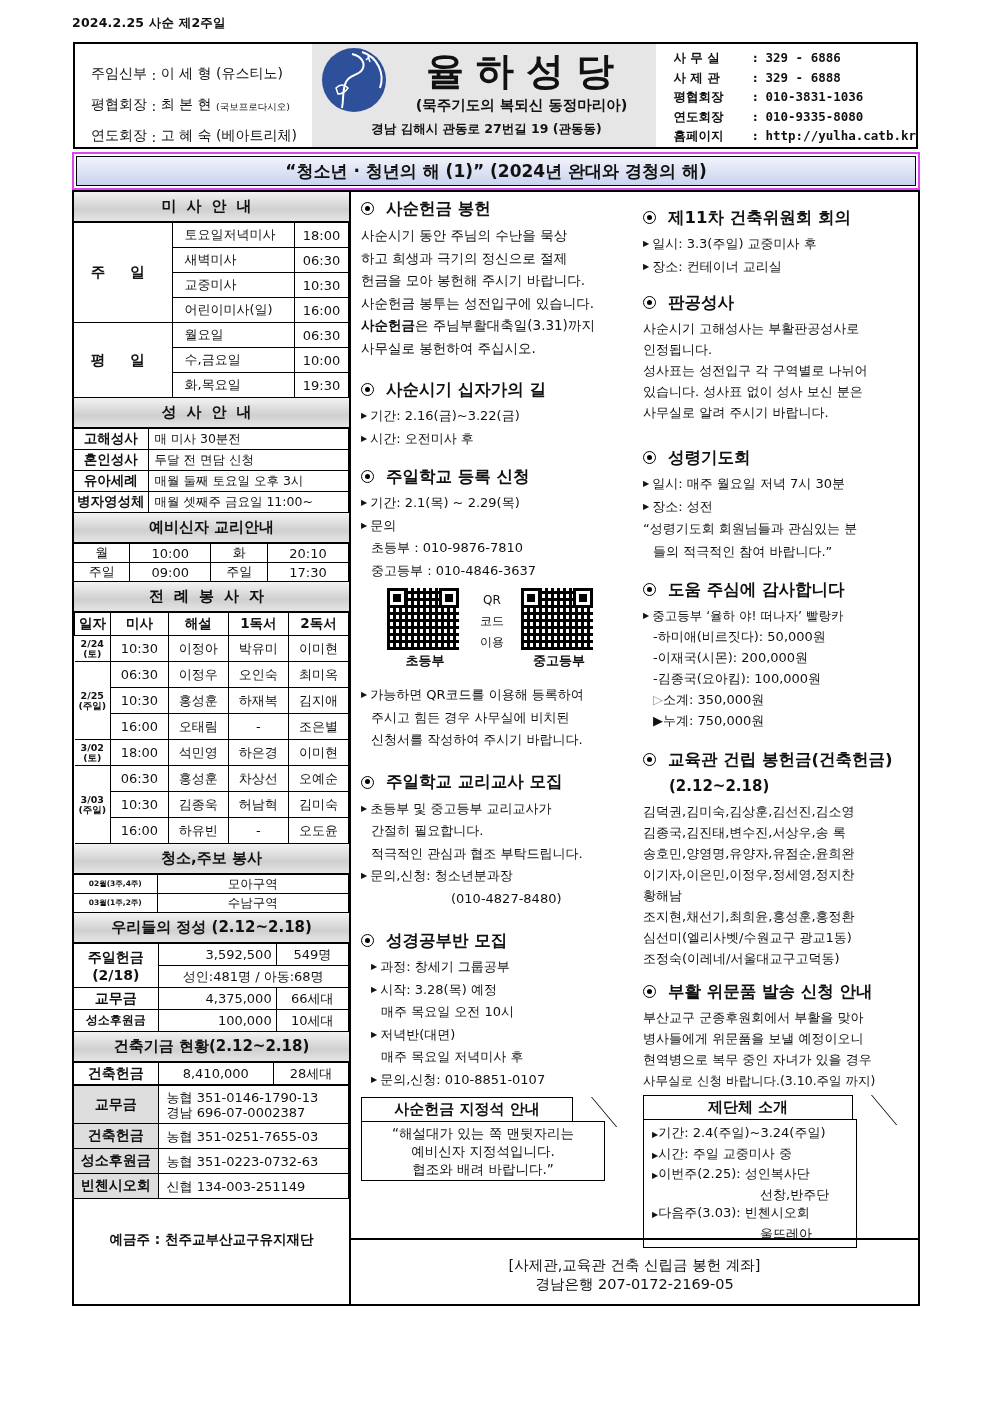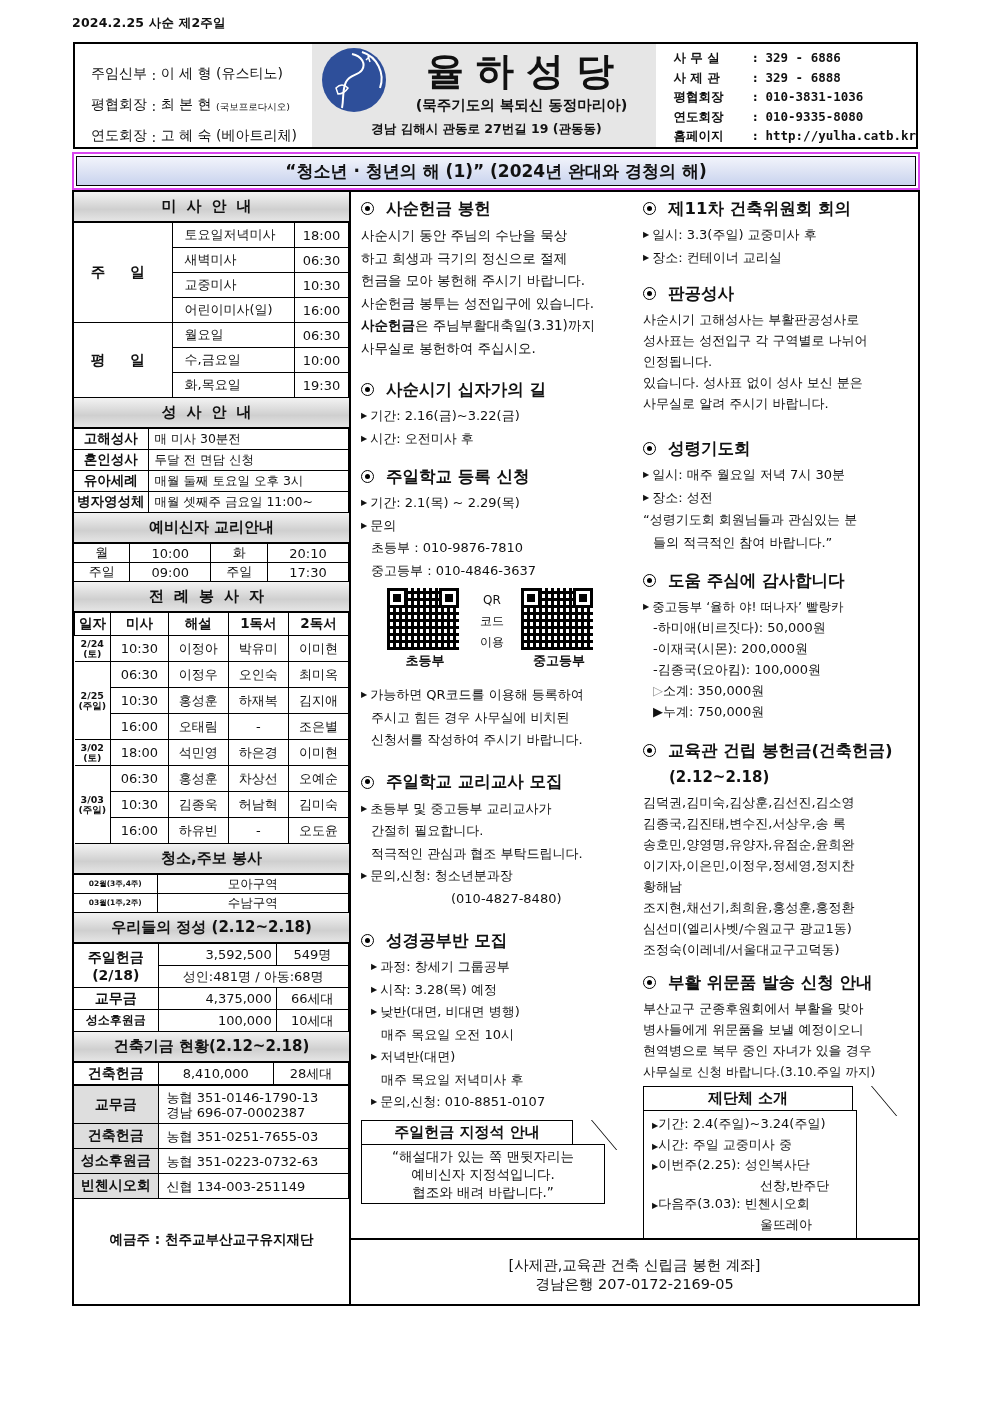--- a/index.html
+++ b/index.html
@@ -24,21 +24,21 @@
   .hdr-right .colon { width: 14px; }
 
   
   .banner { position: absolute; left: 72px; top: 152px; width: 848px; height: 38px; border: 2px solid #d946ef; padding: 2px; }
   .banner-inner { width: 100%; height: 100%; border: 1px solid #000; background: linear-gradient(#f2f4fb, #c9d3ee); display: flex; align-items: center; justify-content: center; font-size: 17px; font-weight: bold; }
 
   
   .main { position: absolute; left: 72px; top: 190px; width: 848px; height: 1116px; border: 2px solid #000; }
   .col-left { position: absolute; left: 0; top: 0; width: 277px; height: 1112px; border-right: 2px solid #000; }
   .col-mid { position: absolute; left: 277px; top: 0; width: 286px; height: 1046px; padding: 4px 0 0 10px; }
-  .col-right { position: absolute; left: 563px; top: 0; width: 281px; height: 1046px; padding: 4px 0 4px 6px; }
+  .col-right { position: absolute; left: 563px; top: 9px; width: 281px; height: 1046px; padding: 4px 0 4px 6px; }
   .bottom-acct { position: absolute; left: 277px; top: 1046px; width: 567px; height: 66px; border-top: 2px solid #000; text-align: center; padding-top: 16px; font-size: 14.5px; line-height: 19px; }
 
   .sec-head { height: 30px; border-bottom: 1px solid #000; background: linear-gradient(#f3f3f3, #cfcfcf 60%, #e5e5e5); display: flex; align-items: center; justify-content: center; font-weight: bold; font-size: 15px; letter-spacing: 10px; }
   .sec-head.nospace { letter-spacing: 0; }
   table { border-collapse: collapse; width: 100%; }
   td, th { border: 1px solid #000; font-size: 13px; font-weight: normal; }
   .left-tbl td { border-left: none; }
   .tight td { height: 18px; }
 
   .mass td { height: 25px; }
@@ -437,28 +437,27 @@
     <div class="li"><span class="tri">▶</span><span>문의,신청: 청소년분과장</span></div>
     <div class="li" style="padding-left:90px">(010-4827-8480)</div>
     <div class="gap"></div>
 
     <div class="h2">
         <span class="radio"></span>
         <span>성경공부반 모집</span>
       </div>
     <div class="li ind"><span class="tri">▶</span><span>과정: 창세기 그룹공부</span></div>
     <div class="li ind"><span class="tri">▶</span><span>시작: 3.28(목) 예정</span></div>
-    <div class="li ind"><span class="tri">▶</span><span>낮반(대면, 비대면 병행)</span></div>
     <div class="li" style="padding-left:20px">매주 목요일 오전 10시</div>
     <div class="li ind"><span class="tri">▶</span><span>저녁반(대면)</span></div>
     <div class="li" style="padding-left:20px">매주 목요일 저녁미사 후</div>
     <div class="li ind"><span class="tri">▶</span><span>문의,신청: 010-8851-0107</span></div>
 
     <div class="tab-box">
-      <div class="tab-head">주일헌금 지정석 안내</div>
+      <div class="tab-head">사순헌금 지정석 안내</div>
       <div class="tab-body">
         <div>“해설대가 있는 쪽 맨뒷자리는</div>
         <div><span class="u">예비신자 지정석</span><span>입니다.</span></div>
         <div>협조와 배려 바랍니다.”</div>
       </div>
     </div>
   </div>
 
   <div class="col-right">
     <div class="h2">
@@ -467,22 +466,22 @@
       </div>
     <div class="li"><span class="tri">▶</span><span>일시: 3.3(주일) 교중미사 후</span></div>
     <div class="li"><span class="tri">▶</span><span>장소: 컨테이너 교리실</span></div>
     <div class="gap" style="height:12px"></div>
 
     <div class="h2">
         <span class="radio"></span>
         <span>판공성사</span>
       </div>
     <div class="p" style="font-size:13px;line-height:21px">사순시기 고해성사는 부활판공성사로</div>
+    <div class="p" style="font-size:13px;line-height:21px">인정됩니다.</div>
     <div class="p" style="font-size:13px;line-height:21px">성사표는 성전입구 각 구역별로 나뉘어</div>
-    <div class="p" style="font-size:13px;line-height:21px">인정됩니다.</div>
     <div class="p" style="font-size:13px;line-height:21px">있습니다. 성사표 없이 성사 보신 분은</div>
     <div class="p" style="font-size:13px;line-height:21px">사무실로 알려 주시기 바랍니다.</div>
     <div class="gap" style="height:22px"></div>
 
     <div class="h2">
         <span class="radio"></span>
         <span>성령기도회</span>
       </div>
     <div class="li"><span class="tri">▶</span><span>일시: 매주 월요일 저녁 7시 30분</span></div>
     <div class="li"><span class="tri">▶</span><span>장소: 성전</span></div>

